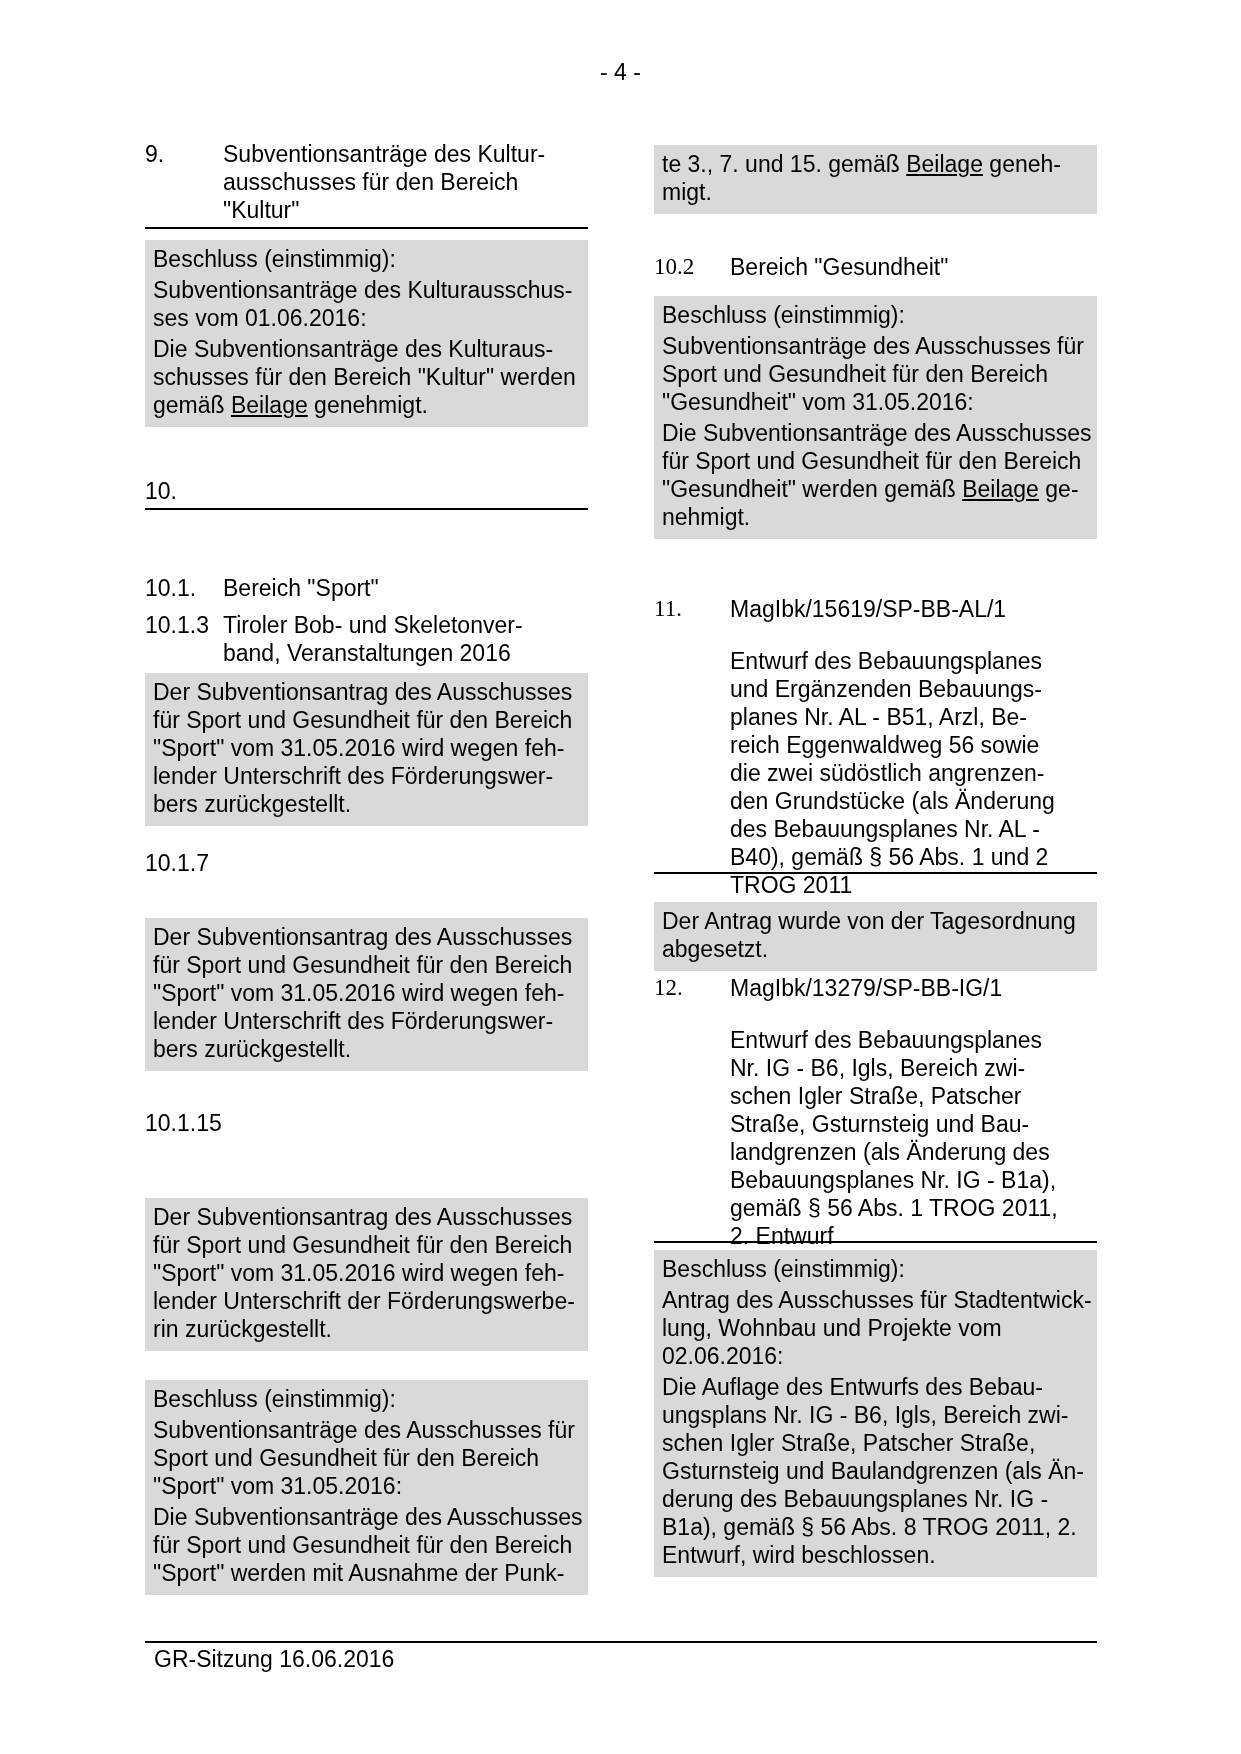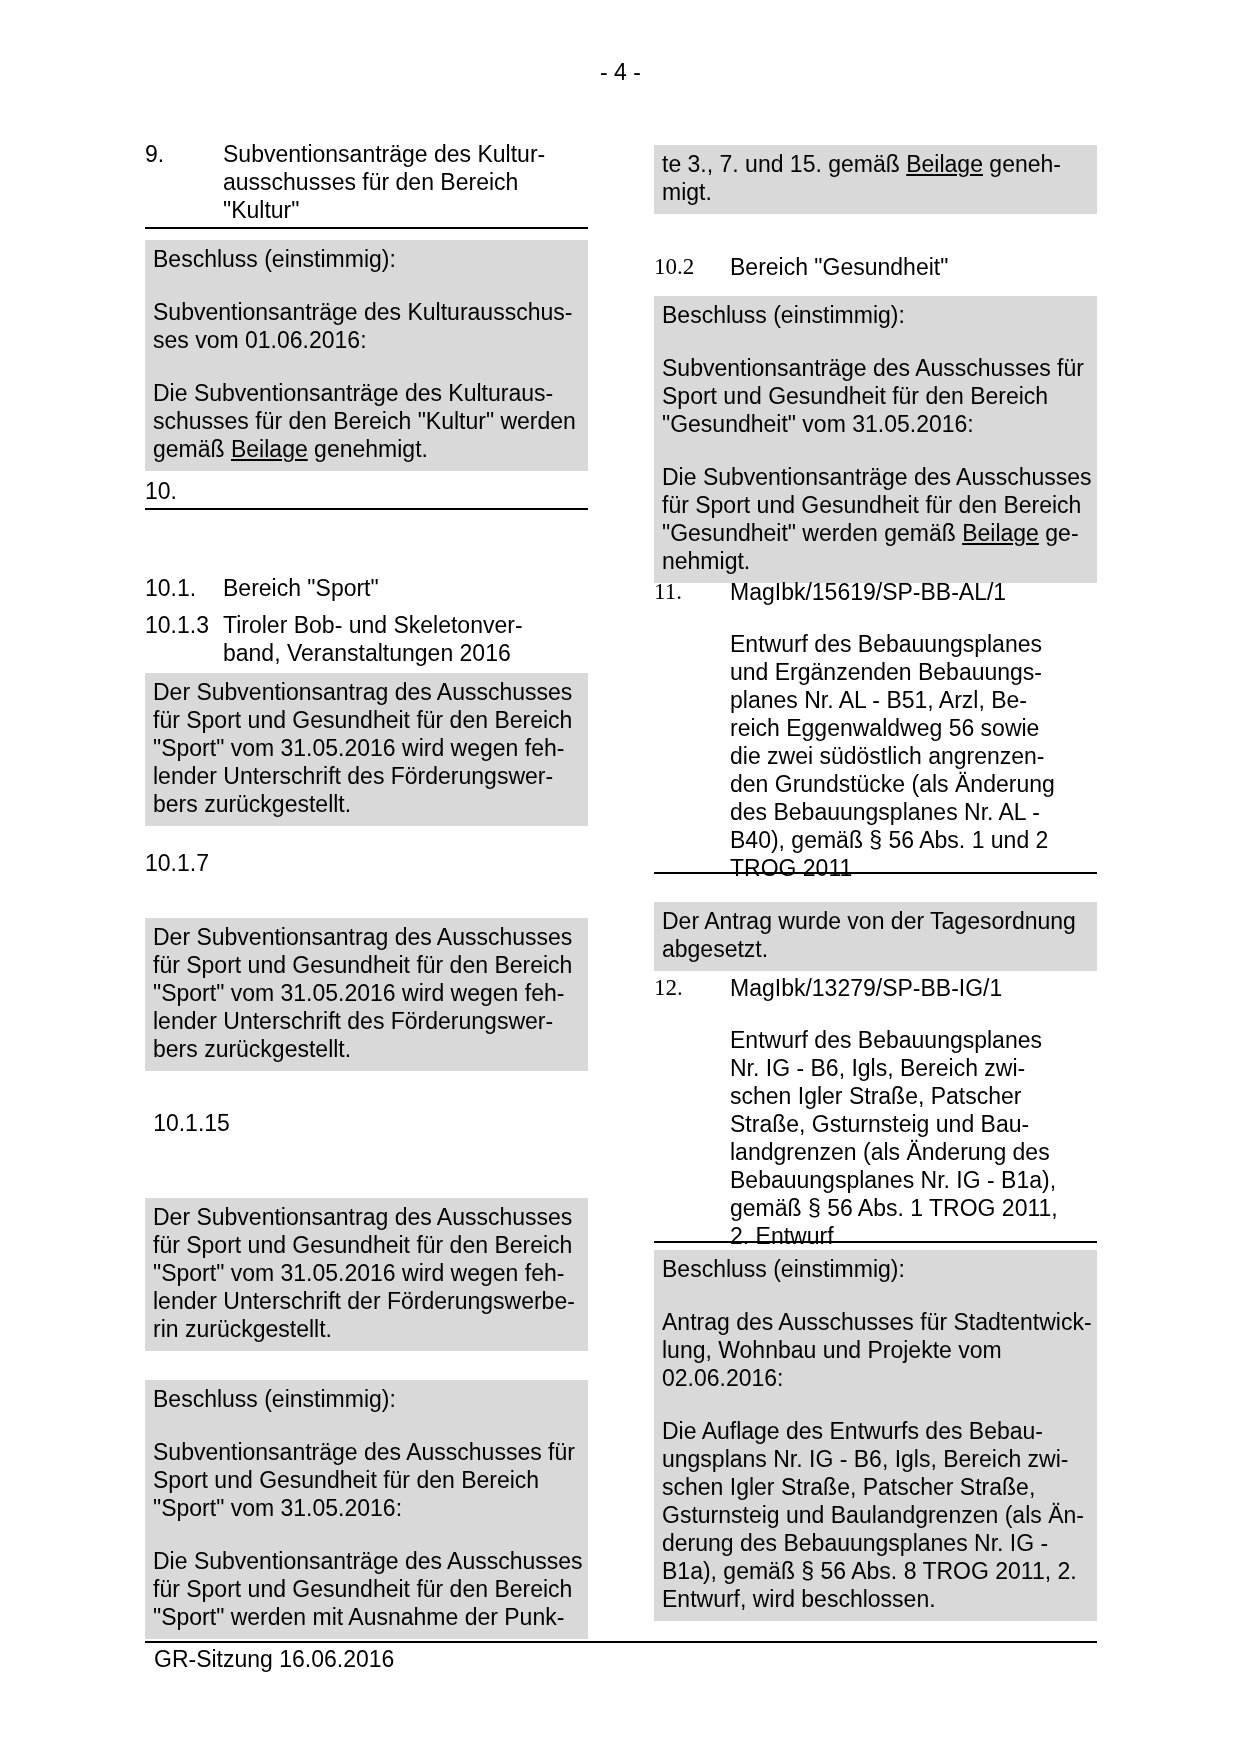--- a/index.html
+++ b/index.html
@@ -13,30 +13,30 @@
   }
   .pagenum{
     position:absolute;top:58px;left:0;width:1241px;
     text-align:center;
   }
   .blk{position:absolute;box-sizing:border-box;}
   .lcol{left:145px;width:443px;}
   .rcol{left:654px;width:443px;}
   .item{display:flex;align-items:flex-start;}
   .item .num{flex:0 0 auto;min-width:78px;white-space:pre;}
-  .item .num.wide{min-width:93px;text-align:center;}
+  .item .num.wide{min-width:93px;}
   .rcol.item .num{min-width:76px;font-family:Liberation Serif, serif;}
   .item .txt{white-space:pre;}
   .ruled{border-bottom:2px solid #000;padding-bottom:3px;}
   .graybox{
     background:#d9d9d9;
     padding:5px 17px 8px 8px;
   }
   .graybox p{margin:0;white-space:pre;}
-  .graybox p + p{margin-top:25px;}
+  .graybox p + p{margin-top:3px;}
   .u{text-decoration:underline;}
   .hrule{border-top:2px solid #000;height:0;}
   .itembody{margin-top:24px;white-space:pre;}
   .footer-rule{position:absolute;left:145px;width:952px;border-top:2px solid #000;height:0;}
   .footer-text{position:absolute;left:154px;}
 </style>
 </head>
 <body>
 
 <div class="page">
@@ -130,21 +130,21 @@
     <p>Beschluss (einstimmig):</p>
     <p>Subventionsanträge des Ausschusses für
 Sport und Gesundheit für den Bereich
 "Gesundheit" vom 31.05.2016:</p>
     <p><span>Die Subventionsanträge des Ausschusses
 für Sport und Gesundheit für den Bereich
 "Gesundheit" werden gemäß </span><span class="u">Beilage</span><span> ge-
 nehmigt.</span></p>
   </div>
 
-  <div class="blk rcol item" style="top:578px">
+  <div class="blk rcol item" style="top:595px">
     <span class="num">11.</span>
     <span class="txt"><span>MagIbk/15619/SP-BB-AL/1</span><span class="itembody" style="display:block">Entwurf des Bebauungsplanes
 und Ergänzenden Bebauungs-
 planes Nr. AL - B51, Arzl, Be-
 reich Eggenwaldweg 56 sowie
 die zwei südöstlich angrenzen-
 den Grundstücke (als Änderung
 des Bebauungsplanes Nr. AL -
 B40), gemäß § 56 Abs. 1 und 2
 TROG 2011</span></span>

